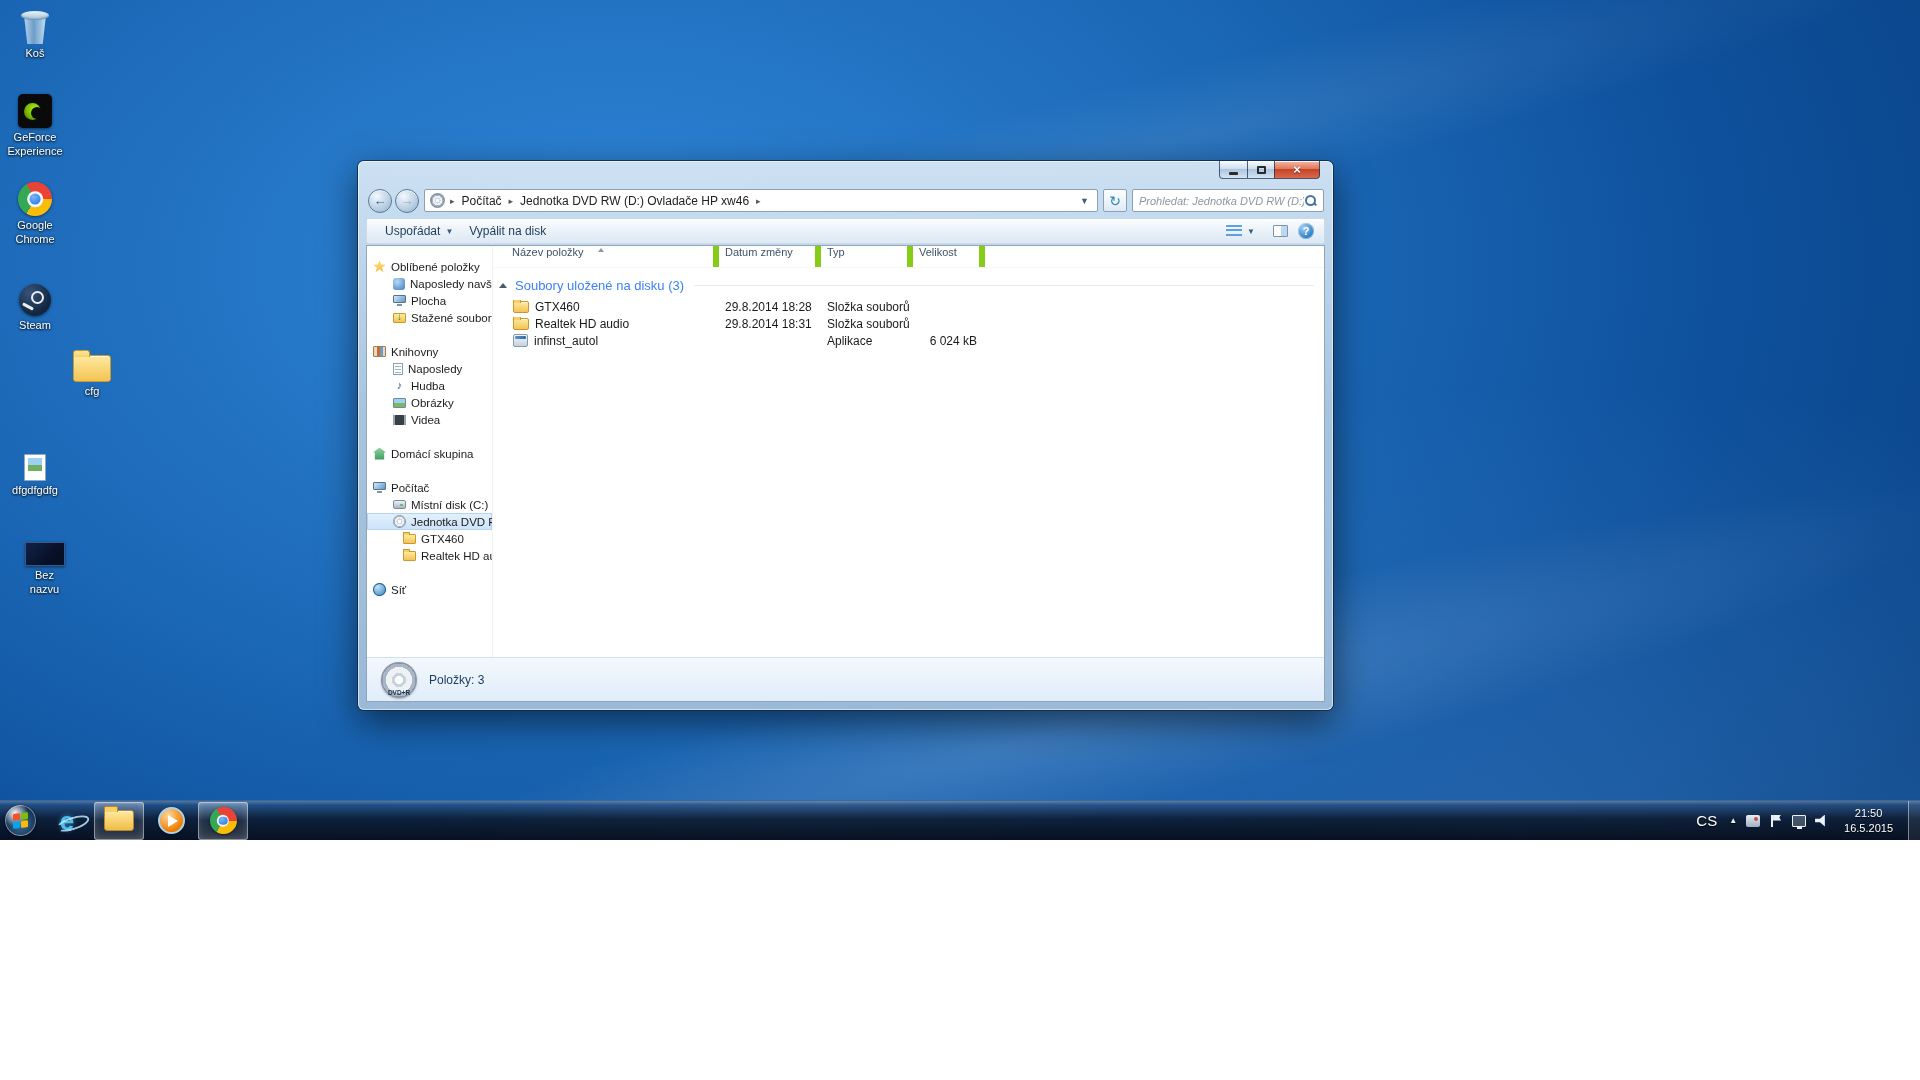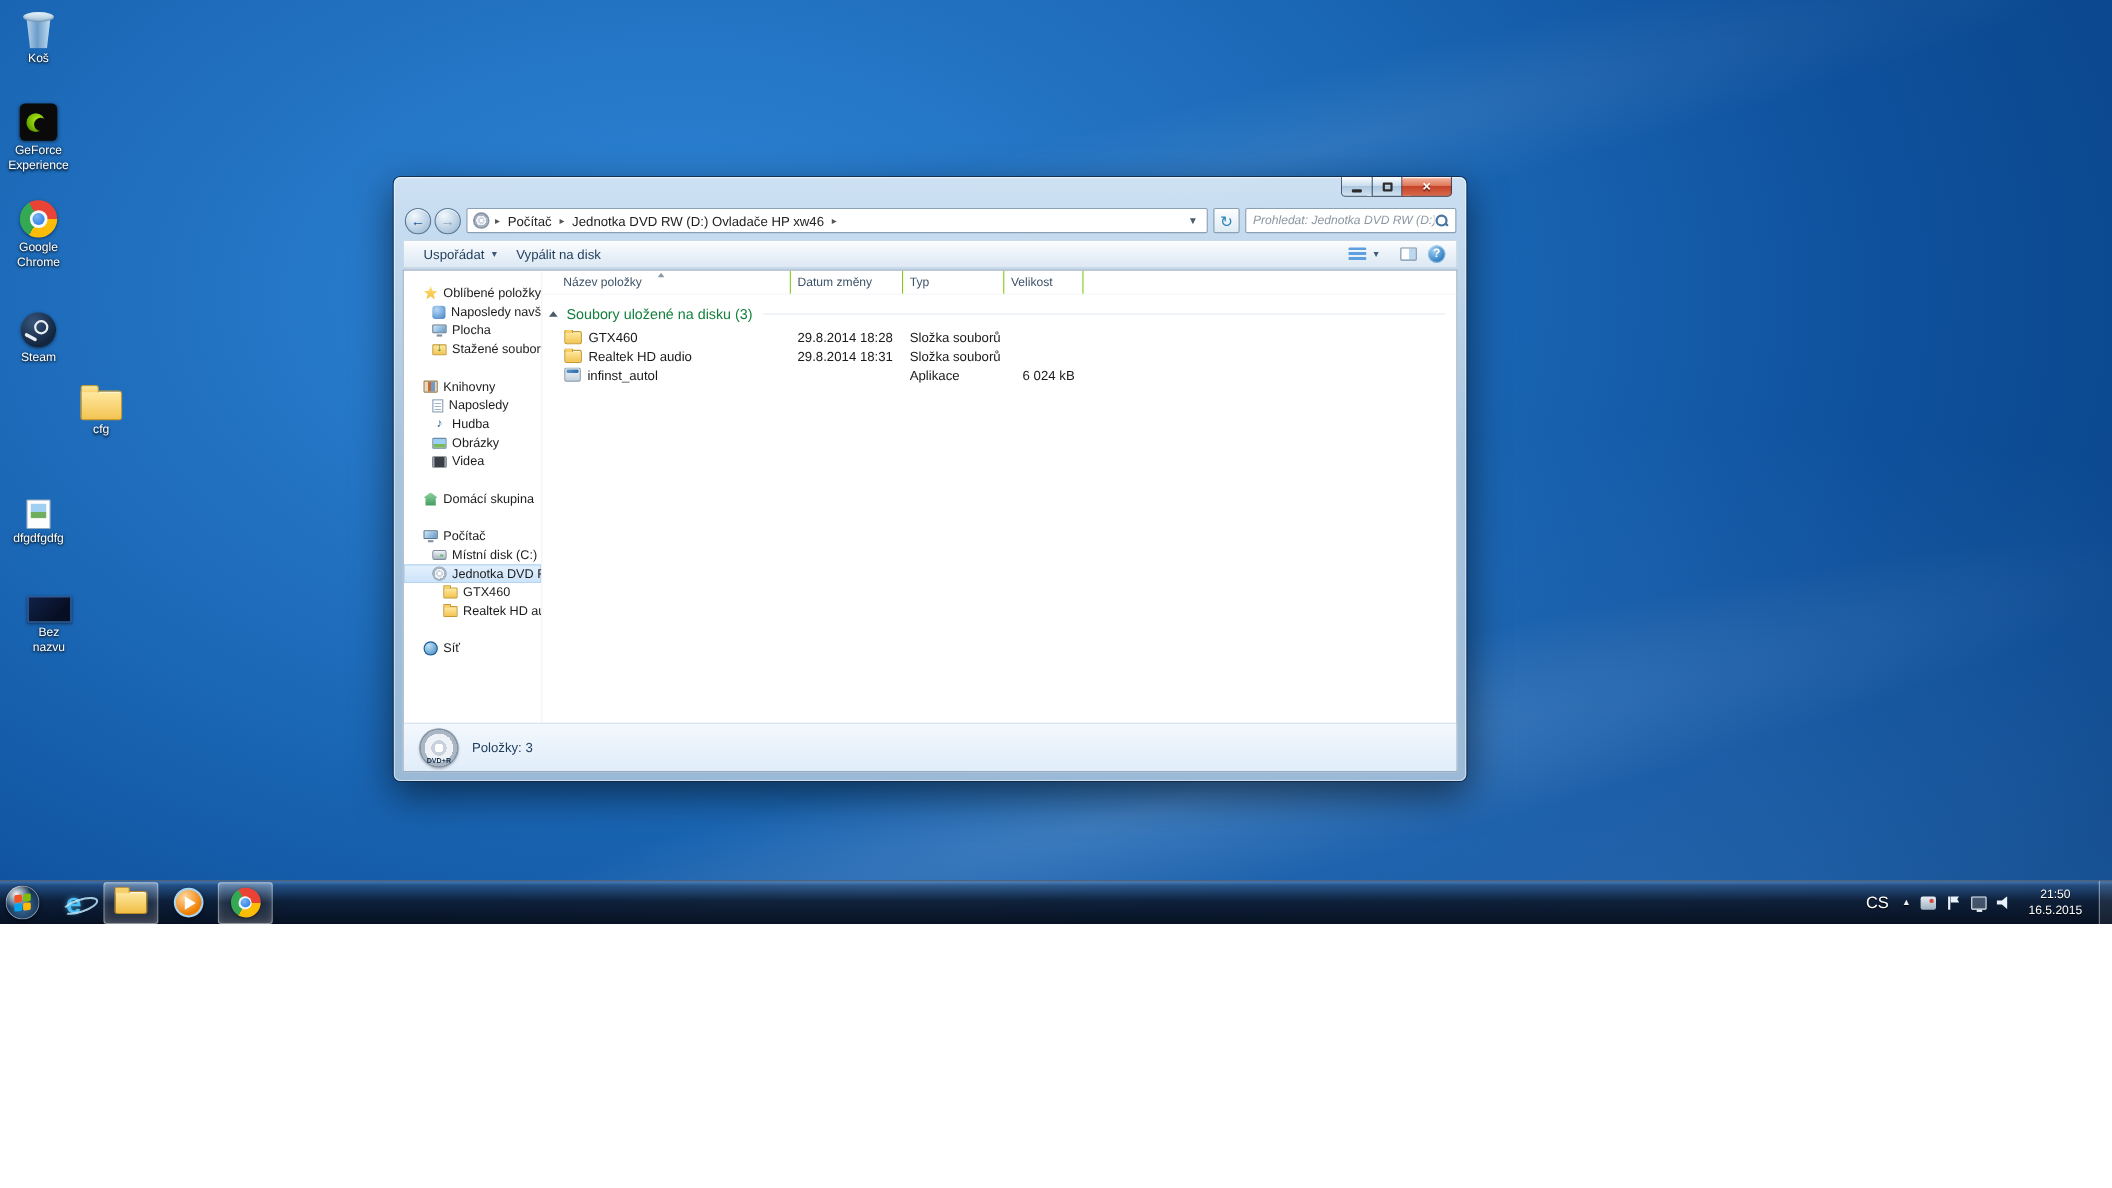--- a/index.html
+++ b/index.html
@@ -124,21 +124,21 @@
     box-shadow:inset 0 0 0 1px rgba(255,255,255,.4); }
 
   
   .client { position:absolute; left:8px; right:8px; top:84px; bottom:8px; background:#fff; border:1px solid #8fa5ba;
     display:flex; flex-direction:column; overflow:hidden; }
   .main { flex:1; display:flex; min-height:0; }
 
   
   .sidebar { width:126px; flex:0 0 auto; padding-top:12px; border-right:1px solid #eef2f7; overflow:hidden; }
   .srow { height:17px; display:flex; align-items:center; gap:5px; font-size:11.5px; color:#1b1b1b;
-    white-space:nowrap; overflow:hidden; padding-left:18px; cursor:default; }
+    white-space:nowrap; overflow:hidden; padding-left:6px; cursor:default; }
   .srow.lvl1 { padding-left:26px; }
   .srow.lvl2 { padding-left:36px; }
   .srow.sel { background:linear-gradient(180deg,#e4f1fd,#cbe3fa); box-shadow:inset 0 0 0 1px #b4d4ef; }
   .sgap { height:17px; }
   .sico { flex:0 0 auto; display:inline-block; }
 
   .i-star { width:13px; height:13px; background:linear-gradient(180deg,#ffe27a,#f6b73c);
     clip-path:polygon(50% 0,63% 34%,98% 36%,70% 58%,80% 94%,50% 72%,20% 94%,30% 58%,2% 36%,37% 34%); }
   .i-recent { width:12px; height:12px; border-radius:3px; background:radial-gradient(circle at 35% 30%, #b7d9f5, #3f7ec2); }
   .i-monitor { position:relative; width:13px; height:11px; }
@@ -163,32 +163,32 @@
   .i-dvd { width:13px; height:13px; border-radius:50%;
     background:radial-gradient(circle, #fff 0 1.5px, #cfd8e2 1.5px 3px, #eef2f6 3px 4.5px, #a8b4c1 4.5px 6px, #8795a4 6px 6.5px); }
   .i-folder { position:relative; width:13px; height:10px; background:linear-gradient(180deg,#ffe9a0,#f3c453); border:1px solid #c7992f; border-radius:1px; }
   .i-folder::before { content:""; position:absolute; top:-3px; left:-1px; width:5px; height:2px; background:#f7d06a; border:1px solid #c7992f; border-bottom:none; border-radius:1px 1px 0 0; }
   .i-network { width:13px; height:13px; border-radius:50%; background:radial-gradient(circle at 35% 30%, #bfe3f8, #2e7bb8);
     box-shadow:inset 0 0 0 1px #1f5c8e; }
 
   
   .filepane { flex:1; position:relative; min-width:0; font-size:12px; color:#1a1a1a; }
   .colheaders { height:22px; display:flex; position:relative; font-size:11px; color:#3d5368; border-bottom:1px solid #f4f7fa; }
-  .colh { display:flex; align-items:center; padding-left:6px; border-right:1px solid #84cc16; height:100%; }
+  .colh { display:flex; align-items:flex-start; padding-left:6px; border-right:6px solid #84cc16; height:100%; }
   .colh.name { width:226px; padding-left:19px; }
   .colh.date { width:102px; }
   .colh.type { width:92px; }
   .colh.size { width:72px; }
   .sort-arrow { position:absolute; left:105px; top:2px; width:0; height:0;
     border-left:3.5px solid transparent; border-right:3.5px solid transparent; border-bottom:4px solid #8a99a8; }
 
   .group-row { display:flex; align-items:center; margin-top:8px; height:18px; padding:0 10px 0 6px; }
   .group-expander { width:0; height:0; border-left:4px solid transparent; border-right:4px solid transparent;
     border-bottom:5px solid #4a5a6a; margin-right:8px; }
-  .group-title { color:#15803d; font-size:13px; white-space:nowrap; }
+  .group-title { color:#3b82f6; font-size:13px; white-space:nowrap; }
   .group-line { flex:1; height:1px; background:#e4ecf4; margin-left:10px; }
 
   .file-rows { margin-top:4px; }
   .frow { height:17px; display:flex; align-items:center; cursor:default; }
   .fcell { overflow:hidden; white-space:nowrap; }
   .fc-name { width:226px; display:flex; align-items:center; gap:6px; padding-left:20px; }
   .fc-date { width:102px; padding-left:6px; }
   .fc-type { width:92px; padding-left:6px; }
   .fc-size { width:72px; text-align:right; padding-right:8px; }
 

